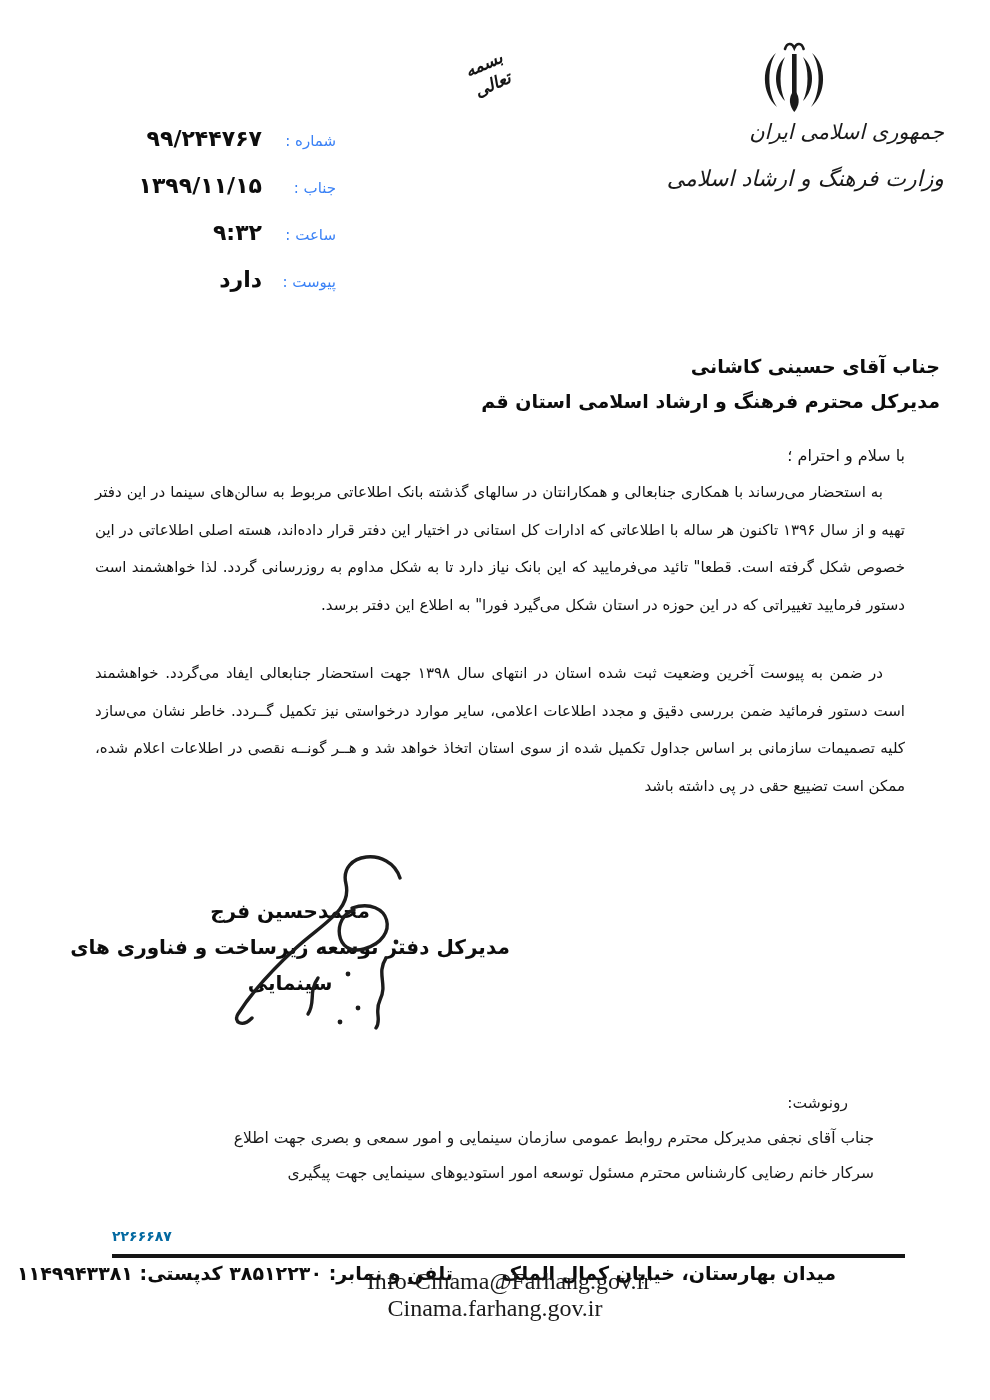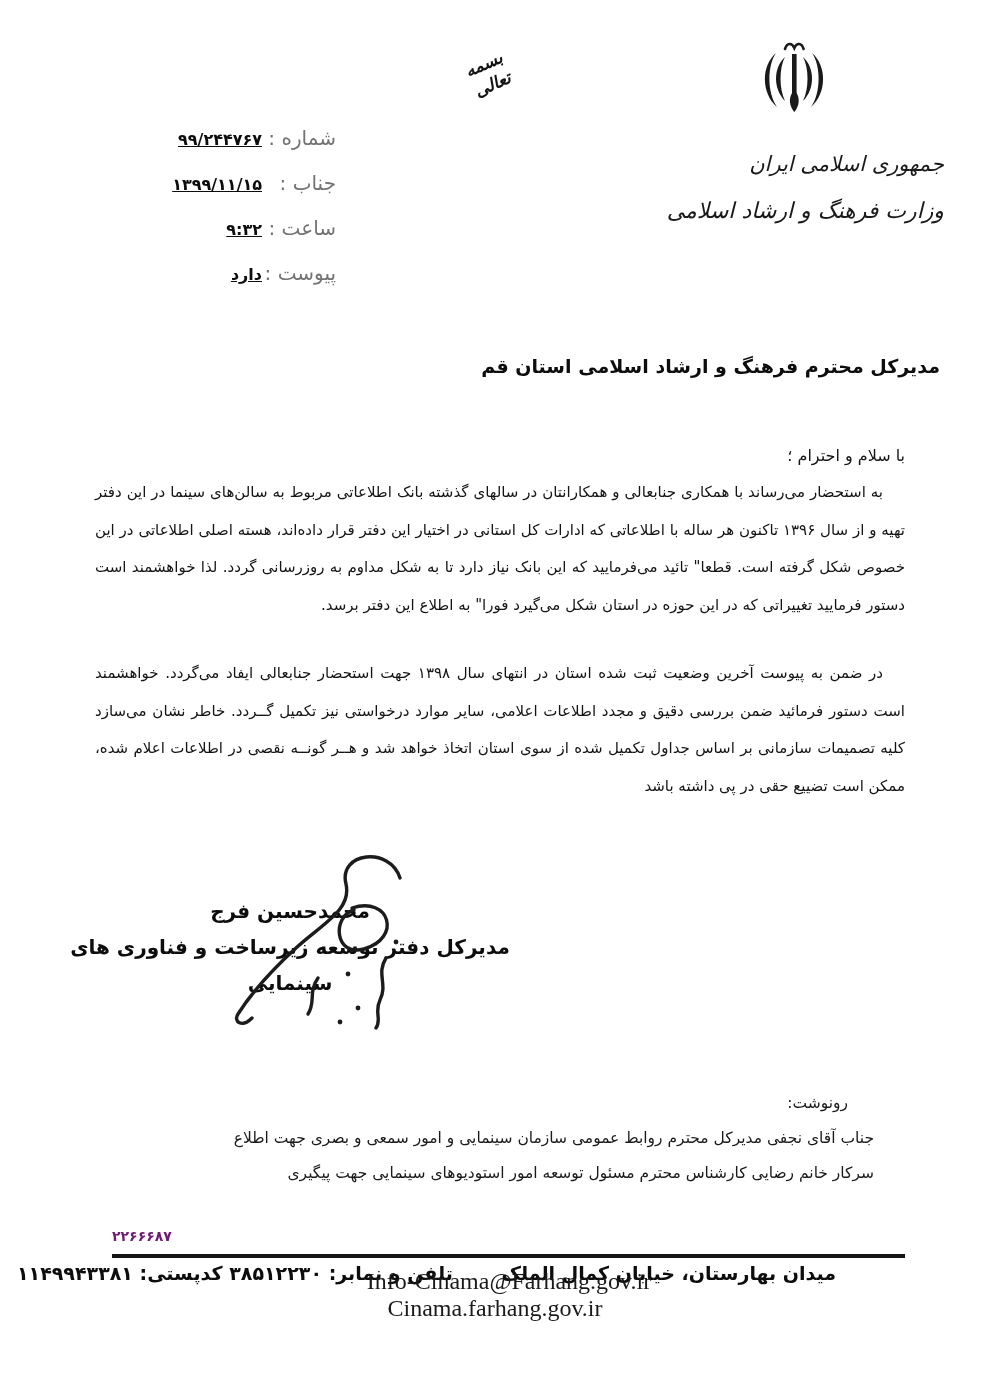--- a/index.html
+++ b/index.html
@@ -10,48 +10,48 @@
   }
   .abs{position:absolute;}
   
   .besmele{
     left:462px;top:52px;width:52px;
     transform:rotate(-24deg);
     font-size:17px;font-weight:bold;font-style:italic;
     direction:rtl;text-align:center;line-height:22px;color:#141414;
   }
   
-  .hdr-line{right:46px;direction:rtl;text-align:right;font-style:italic;color:#1a1a1a;white-space:nowrap;margin-top:32px;}
+  .hdr-line{right:46px;direction:rtl;text-align:right;font-style:italic;color:#1a1a1a;white-space:nowrap;}
   .hdr-1{top:120px;font-size:21px;}
   .hdr-2{top:166px;font-size:22px;}
   .hdr-3{top:224px;font-size:28px;font-weight:bold;}
   .emblem{left:752px;top:40px;}
   
   .meta{left:112px;top:126px;width:224px;direction:rtl;}
   .meta-row{display:flex;align-items:baseline;margin-bottom:19px;line-height:25px;}
-  .meta-label{width:74px;font-size:20px;color:#737373;flex:none;}
-  .meta-value{font-size:16px;font-weight:bold;color:#0d0d0d;text-decoration:underline;}
+  .meta-label{width:74px;font-size:15px;color:#3b82f6;flex:none;}
+  .meta-value{font-size:22px;font-weight:bold;color:#0d0d0d;}
   
   .recipient{right:50px;top:349px;direction:rtl;text-align:right;font-weight:bold;font-size:19px;line-height:35px;color:#0d0d0d;}
   .salutation{right:85px;top:446px;direction:rtl;font-size:16px;color:#141414;}
   
   .par{
     left:95px;width:810px;direction:rtl;text-align:justify;
     font-size:15px;line-height:37.5px;color:#141414;text-indent:22px;
   }
   .par1{top:474px;}
   .par2{top:655px;}
   
   .sig-text{left:70px;top:893px;width:440px;text-align:center;direction:rtl;font-weight:bold;font-size:20px;line-height:36px;color:#0d0d0d;}
   .sig-scrawl{left:200px;top:850px;}
   
   .cc{right:116px;top:1086px;direction:rtl;text-align:right;font-size:15.5px;line-height:35px;color:#1a1a1a;}
   .cc-heading{padding-right:26px;}
   
-  .refnum{left:112px;top:1228px;font-size:14px;font-weight:bold;color:#701a75;}
+  .refnum{left:112px;top:1228px;font-size:14px;font-weight:bold;color:#0369a1;}
   .rule{left:112px;top:1254px;width:793px;height:4px;background:#151515;}
   .address{left:0;top:1262px;width:853px;text-align:center;direction:rtl;font-weight:bold;font-size:19px;color:#0d0d0d;white-space:nowrap;}
   .address .gap{margin-left:42px;}
   .latin{left:0;width:990px;text-align:center;font-family:"Liberation Serif",serif;font-size:24px;color:#1a1a1a;}
   .website{top:1295px;}
   .email{top:1268px;margin-left:14px;}
 </style>
 </head>
 <body>
 
@@ -93,20 +93,21 @@
       <span class="meta-label">ساعت :</span>
       <span class="meta-value">۹:۳۲</span>
     </div>
     <div class="meta-row">
       <span class="meta-label">پیوست :</span>
       <span class="meta-value">دارد</span>
     </div>
   </div>
 
   <div class="abs recipient">
+    <div>جناب آقای حسینی کاشانی</div>
     <div>مدیرکل محترم فرهنگ و ارشاد اسلامی استان قم</div>
   </div>
 
   <div class="abs salutation">با سلام  و احترام ؛</div>
 
   <div class="abs par par1">به استحضار می‌رساند با همکاری جنابعالی و همکارانتان در سالهای گذشته بانک اطلاعاتی مربوط به سالن‌های سینما در این دفتر تهیه و از سال ۱۳۹۶ تاکنون هر ساله با اطلاعاتی که ادارات کل استانی در اختیار این دفتر قرار داده‌اند، هسته اصلی اطلاعاتی در این خصوص شکل گرفته است. قطعا" تائید می‌فرمایید که این بانک نیاز دارد تا به شکل مداوم به روزرسانی گردد. لذا خواهشمند است دستور فرمایید تغییراتی که در این حوزه در استان شکل می‌گیرد فورا" به اطلاع این دفتر برسد.</div>
   <div class="abs par par2">در ضمن به پیوست آخرین وضعیت ثبت شده استان در انتهای سال ۱۳۹۸ جهت استحضار جنابعالی ایفاد می‌گردد. خواهشمند است دستور فرمائید ضمن بررسی دقیق و مجدد اطلاعات اعلامی، سایر موارد درخواستی نیز تکمیل گــردد. خاطر نشان می‌سازد کلیه تصمیمات سازمانی بر اساس جداول تکمیل شده از سوی استان اتخاذ خواهد شد و هــر گونــه نقصی در اطلاعات اعلام شده، ممکن است تضییع حقی در پی داشته باشد</div>
 
   <div class="abs sig-text">
     <div>محمدحسین فرج</div>

